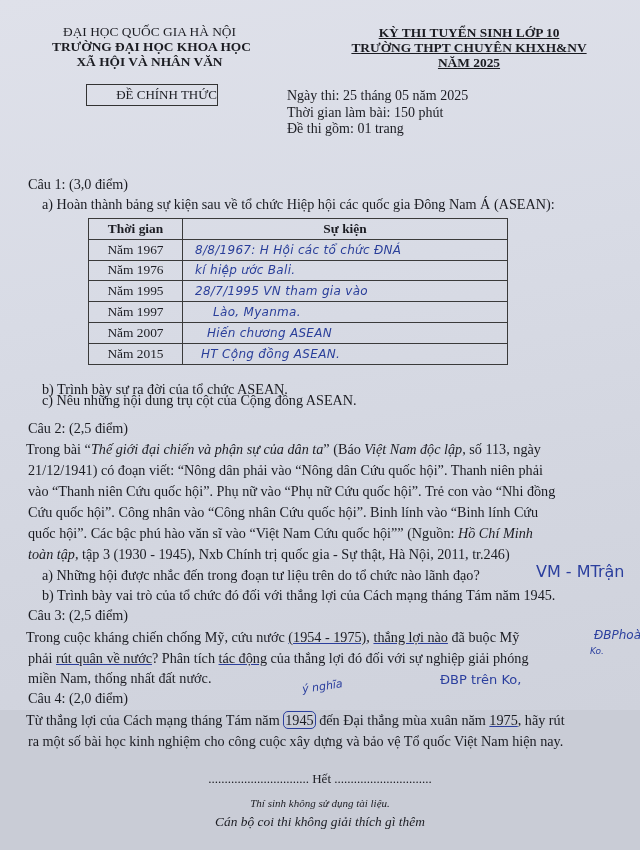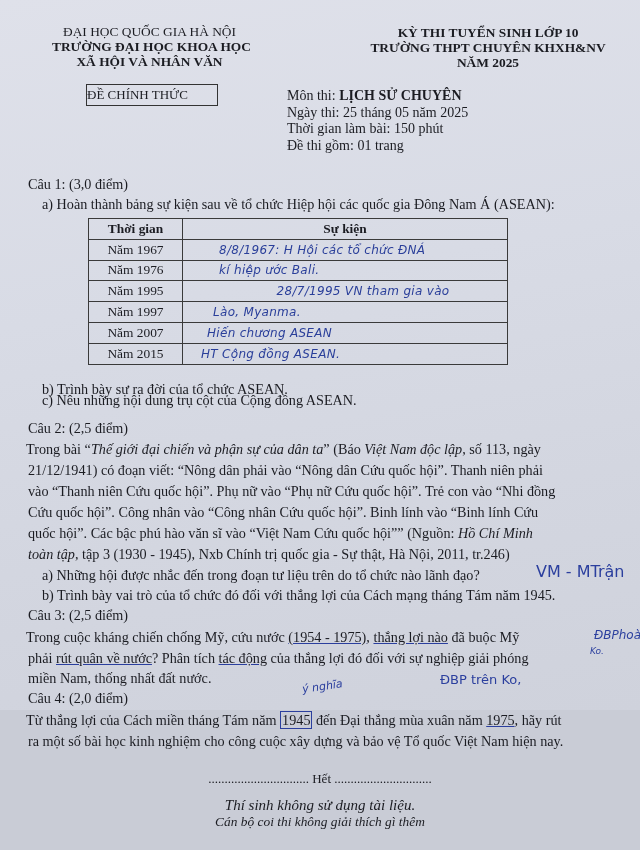--- a/index.html
+++ b/index.html
@@ -4,58 +4,57 @@
 <style>
   html,body{margin:0;padding:0;}
   body{width:640px;height:850px;overflow:hidden;background:#c9ccd6;}
   .page{position:relative;width:640px;height:710px;
     background:linear-gradient(170deg,#dfe1ea 0%,#d8dbe5 40%,#d3d6e0 70%,#cfd2dc 100%);
     font-family:"Liberation Serif","DejaVu Serif",serif;color:#1b1c22;font-size:14.2px;}
   .abs{position:absolute;white-space:nowrap;}
   .hdr{font-weight:bold;text-align:center;font-size:13.4px;line-height:15px;}
   .hdr .thin{font-weight:normal;}
   .official{position:absolute;left:86px;top:84px;width:130px;height:20px;border:1.5px solid #333;
-    text-align:left;font-size:13px;line-height:20px;}
+    text-align:right;font-size:13px;line-height:20px;}
   .meta{position:absolute;left:287px;top:88px;font-size:14px;line-height:16.5px;}
   .meta .b{font-weight:bold;}
   .q{font-weight:normal;}
   .line{position:absolute;left:28px;white-space:nowrap;line-height:17px;}
   .ind{left:26px;}
   .sub{left:42px;}
   table.ev{position:absolute;left:88px;top:218px;border-collapse:collapse;width:420px;}
   table.ev td,table.ev th{border:1.2px solid #3a3a3a;height:19.8px;padding:0;font-size:13.4px;}
   table.ev th{font-weight:bold;text-align:center;}
   table.ev td.y{width:93px;text-align:center;}
-  table.ev td.hw{font-family:"DejaVu Sans",sans-serif;color:#2a3f9a;font-size:12px;padding-left:36px;font-style:italic;letter-spacing:0.3px;}
+  table.ev td.hw{font-family:"DejaVu Sans",sans-serif;color:#2a3f9a;font-size:12px;padding-left:12px;font-style:italic;letter-spacing:0.3px;}
   .hand{position:absolute;font-family:"DejaVu Sans",sans-serif;color:#2b3f9e;font-style:italic;white-space:nowrap;}
   .ul{text-decoration:underline;text-decoration-color:#2b3f9e;}
   .it{font-style:italic;}
   .footer{position:absolute;left:0;width:640px;text-align:center;}
-  .circle{border:1.3px solid #2b3f9e;border-radius:0;padding:0 1px;}
+  .circle{border:1.3px solid #2b3f9e;border-radius:5px;padding:0 1px;}
 </style>
 </head>
 <body>
 
 <div class="page">
 
   <div class="abs hdr" style="left:52px;top:24px;width:195px;">
     <div class="thin">ĐẠI HỌC QUỐC GIA HÀ NỘI</div>
     <div>TRƯỜNG ĐẠI HỌC KHOA HỌC</div>
     <div>XÃ HỘI VÀ NHÂN VĂN</div>
   </div>
   <div class="official">ĐỀ CHÍNH THỨC</div>
 
-  <div class="abs hdr" style="left:338px;top:25px;width:300px;">
+  <div class="abs hdr" style="left:319px;top:25px;width:300px;text-decoration:underline;">
     <div>KỲ THI TUYỂN SINH LỚP 10</div>
     <div>TRƯỜNG THPT CHUYÊN KHXH&amp;NV</div>
     <div>NĂM 2025</div>
   </div>
 
   <div class="meta">
-    <div><span>Môn thi: </span><span class="b">LỊCH SỬ CHUYÊN</span></div>
     <div>Ngày thi: 25 tháng 05 năm 2025</div>
     <div>Thời gian làm bài: 150 phút</div>
     <div>Đề thi gồm: 01 trang</div>
   </div>
 
   <div class="line" style="top:176px;"><span class="q">Câu 1:</span><span> (3,0 điểm)</span></div>
   <div class="line sub" style="top:196px;">a)  Hoàn thành bảng sự kiện sau về tổ chức Hiệp hội các quốc gia Đông Nam Á (ASEAN):</div>
 
   <table class="ev">
     <tbody>
@@ -66,21 +65,21 @@
     <tr>
       <td class="y">Năm 1967</td>
       <td class="hw">8/8/1967: H Hội các tổ chức ĐNÁ</td>
     </tr>
     <tr>
       <td class="y">Năm 1976</td>
       <td class="hw">kí hiệp ước Bali.</td>
     </tr>
     <tr>
       <td class="y">Năm 1995</td>
-      <td class="hw" style="text-align:center;">28/7/1995 VN tham gia vào</td>
+      <td class="hw" style="">28/7/1995 VN tham gia vào</td>
     </tr>
     <tr>
       <td class="y">Năm 1997</td>
       <td class="hw" style="padding-left:30px;">Lào, Myanma.</td>
     </tr>
     <tr>
       <td class="y">Năm 2007</td>
       <td class="hw" style="padding-left:24px;">Hiến chương ASEAN</td>
     </tr>
     <tr>
@@ -107,20 +106,20 @@
   <div class="line" style="top:607px;"><span class="q">Câu 3:</span><span> (2,5 điểm)</span></div>
   <div class="line ind" style="top:629px;"><span>Trong cuộc kháng chiến chống Mỹ, cứu nước </span><span class="ul">(1954 - 1975)</span><span>, </span><span class="ul">thắng lợi nào</span><span> đã buộc Mỹ</span></div>
   <div class="hand" style="left:594px;top:628px;font-size:12px;">ĐBPhoàn</div>
   <div class="line" style="top:650px;"><span>phải </span><span class="ul">rút quân về nước</span><span>? Phân tích </span><span class="ul">tác động</span><span> của thắng lợi đó đối với sự nghiệp giải phóng</span></div>
   <div class="hand" style="left:590px;top:646px;font-size:9px;">Ko.</div>
   <div class="line" style="top:670px;">miền Nam, thống nhất đất nước.</div>
   <div class="hand" style="left:440px;top:672px;font-size:13px;font-style:normal;">ĐBP trên Ko,</div>
   <div class="hand" style="left:302px;top:680px;font-size:11px;transform:rotate(-8deg);">ý nghĩa</div>
 
   <div class="line" style="top:690px;"><span class="q">Câu 4:</span><span> (2,0 điểm)</span></div>
-  <div class="line ind" style="top:712px;"><span>Từ thắng lợi của Cách miền tháng Tám năm </span><span class="circle">1945</span><span> đến Đại thắng mùa xuân năm </span><span class="ul">1975</span><span>, hãy rút</span></div>
+  <div class="line ind" style="top:712px;"><span>Từ thắng lợi của Cách mạng tháng Tám năm </span><span class="circle">1945</span><span> đến Đại thắng mùa xuân năm </span><span class="ul">1975</span><span>, hãy rút</span></div>
   <div class="line" style="top:733px;">ra một số bài học kinh nghiệm cho công cuộc xây dựng và bảo vệ Tổ quốc Việt Nam hiện nay.</div>
 
   <div class="footer" style="top:771px;font-size:13px;">............................... Hết ..............................</div>
-  <div class="footer it" style="top:797px;font-size:15px;">Thí sinh không sử dụng tài liệu.</div>
+  <div class="footer it" style="top:797px;font-size:11px;">Thí sinh không sử dụng tài liệu.</div>
   <div class="footer it" style="top:814px;font-size:13.4px;">Cán bộ coi thi không giải thích gì thêm</div>
 
 </div>
 
 </body></html>

